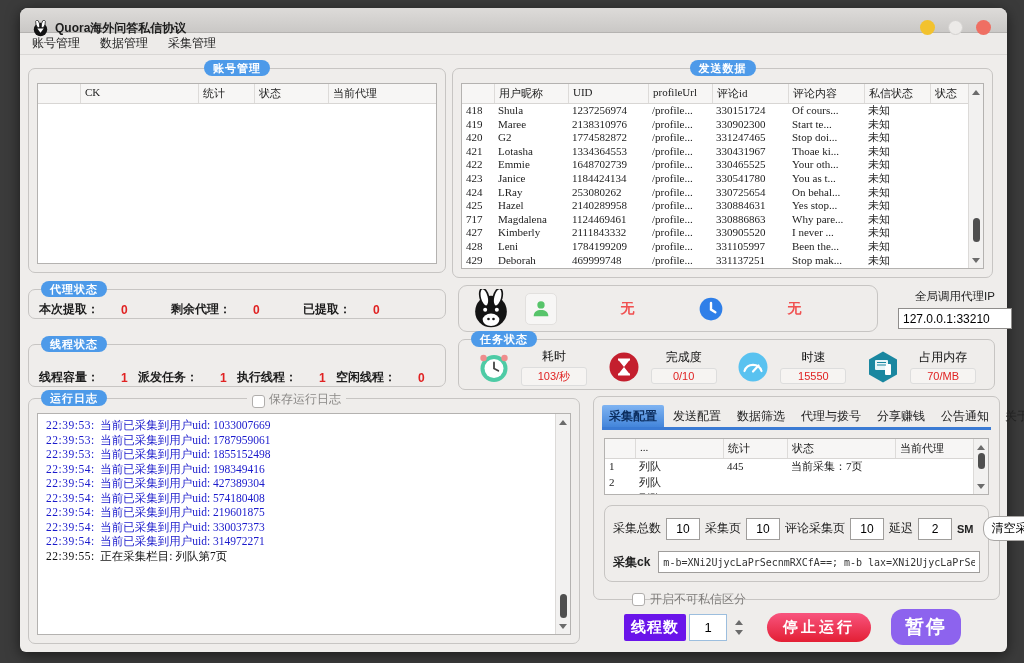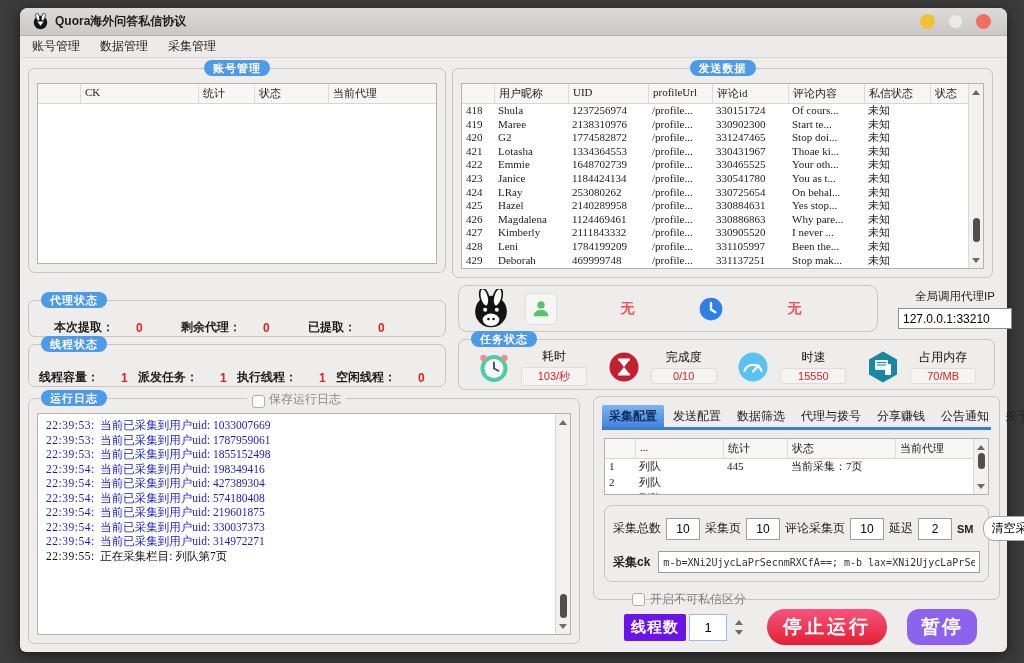--- a/index.html
+++ b/index.html
@@ -3,22 +3,22 @@
 <meta charset="utf-8">
 <style>
   * { margin:0; padding:0; box-sizing:border-box; }
   html,body { width:1024px; height:663px; overflow:hidden; }
   body { background:#3b3b3b; font-family:"Liberation Sans",sans-serif; font-size:12px; color:#222; position:relative; }
 
   .window { position:absolute; left:20px; top:8px; width:987px; height:644px;
     background:#efedeb; border-radius:8px 8px 6px 6px; box-shadow:0 3px 14px rgba(0,0,0,.55); }
 
   
-  .titlebar { height:28px; background:linear-gradient(#dddbd9,#cac8c6); border-bottom:1px solid #b5b3b1;
-    border-radius:8px 8px 0 0; display:flex; align-items:center; padding:4px 12px; }
+  .titlebar { height:17px; background:linear-gradient(#dddbd9,#cac8c6); border-bottom:1px solid #b5b3b1;
+    border-radius:8px 8px 0 0; display:flex; align-items:flex-start; padding:12px 12px; }
   .titlebar .title { font-size:12px; font-weight:bold; color:#1c1c1c; margin-left:6px; }
   .win-controls { margin-left:auto; display:flex; gap:13px; margin-right:4px; }
   .wc { width:15px; height:15px; border-radius:50%; cursor:pointer; }
   .wc.yellow { background:#f2c22e; } .wc.gray { background:#eceae8; border:1px solid #d4d2d0; } .wc.red { background:#ef6f63; }
 
   
   .menubar { height:22px; display:flex; align-items:center; gap:20px; padding:0 12px;
     background:#edebe9; border-bottom:1px solid #d9d7d5; }
   .menubar span { cursor:default; }
 
@@ -110,21 +110,21 @@
   .ck-row input { flex:1; height:22px; border:1px solid #9f9d9b; background:#fff; font-size:10px;
     font-family:"DejaVu Sans Mono",monospace; padding:0 4px; color:#333; }
   .dm-chk { display:flex; align-items:center; gap:5px; margin:9px 0 0 22px; color:#7f7d7b;padding-left:16px; }
 
   
   .footer { position:absolute; display:flex; align-items:center; }
   .thread-lbl { background:#6a14ea; color:#fff; font-size:15px; font-weight:bold; padding:4px 7px; letter-spacing:1px; border-radius:2px; }
   .thread-input { width:38px; height:27px; border:1px solid #9cbede; background:#fff; text-align:center;
     font-size:13px; margin-left:3px; font-family:"Liberation Sans",sans-serif; }
   .spinner { display:flex; flex-direction:column; justify-content:center; gap:5px; margin-left:8px; cursor:pointer; }
-  .btn-stop { margin-left:24px; background:linear-gradient(180deg,#f8547e,#e31f34); color:#fff; font-size:19px;
+  .btn-stop { margin-left:24px; background:linear-gradient(180deg,#f8547e,#e31f34); color:#fff; font-size:15px;
     font-weight:bold; letter-spacing:3px; padding:5px 16px; border-radius:18px; cursor:pointer; border:none; }
   .btn-pause { margin-left:20px; background:#8d63ee; color:#fff; font-size:19px; font-weight:bold;
     letter-spacing:2px; padding:5px 14px; border-radius:12px; cursor:pointer; border:none; }
 
   input { outline:none; }
 </style>
 </head>
 <body>
 
 <div class="window">
@@ -257,21 +257,21 @@
               <span class="cell sc0">425</span>
               <span class="cell sc1">Hazel</span>
               <span class="cell sc2">2140289958</span>
               <span class="cell sc3">/profile...</span>
               <span class="cell sc4">330884631</span>
               <span class="cell sc5">Yes stop...</span>
               <span class="cell sc6">未知</span>
               <span class="cell sc7"></span>
             </div>
             <div class="trow">
-              <span class="cell sc0">426</span>
+              <span class="cell sc0">717</span>
               <span class="cell sc1">Magdalena</span>
               <span class="cell sc2">1124469461</span>
               <span class="cell sc3">/profile...</span>
               <span class="cell sc4">330886863</span>
               <span class="cell sc5">Why pare...</span>
               <span class="cell sc6">未知</span>
               <span class="cell sc7"></span>
             </div>
             <div class="trow">
               <span class="cell sc0">427</span>
@@ -310,21 +310,21 @@
             <div class="tri-up"></div>
           </div>
         <div class="thumb" style="top:73%;"></div>
         <div class="sarr down">
             <div class="tri-dn"></div>
           </div>
       </div>
     </div>
   </div>
 
-  <div class="group" style="left:8px; top:292px; width:418px; height:37px;padding-left:15px;">
+  <div class="group" style="left:8px; top:281px; width:418px; height:30px;">
     <span class="badge left">代理状态</span>
     <div class="stat-row" id="proxy-stats">
         <div class="stat-item">
           <span class="lbl">本次提取：</span>
           <span class="val">0</span>
         </div>
         <div class="stat-item">
           <span class="lbl">剩余代理：</span>
           <span class="val">0</span>
         </div>

